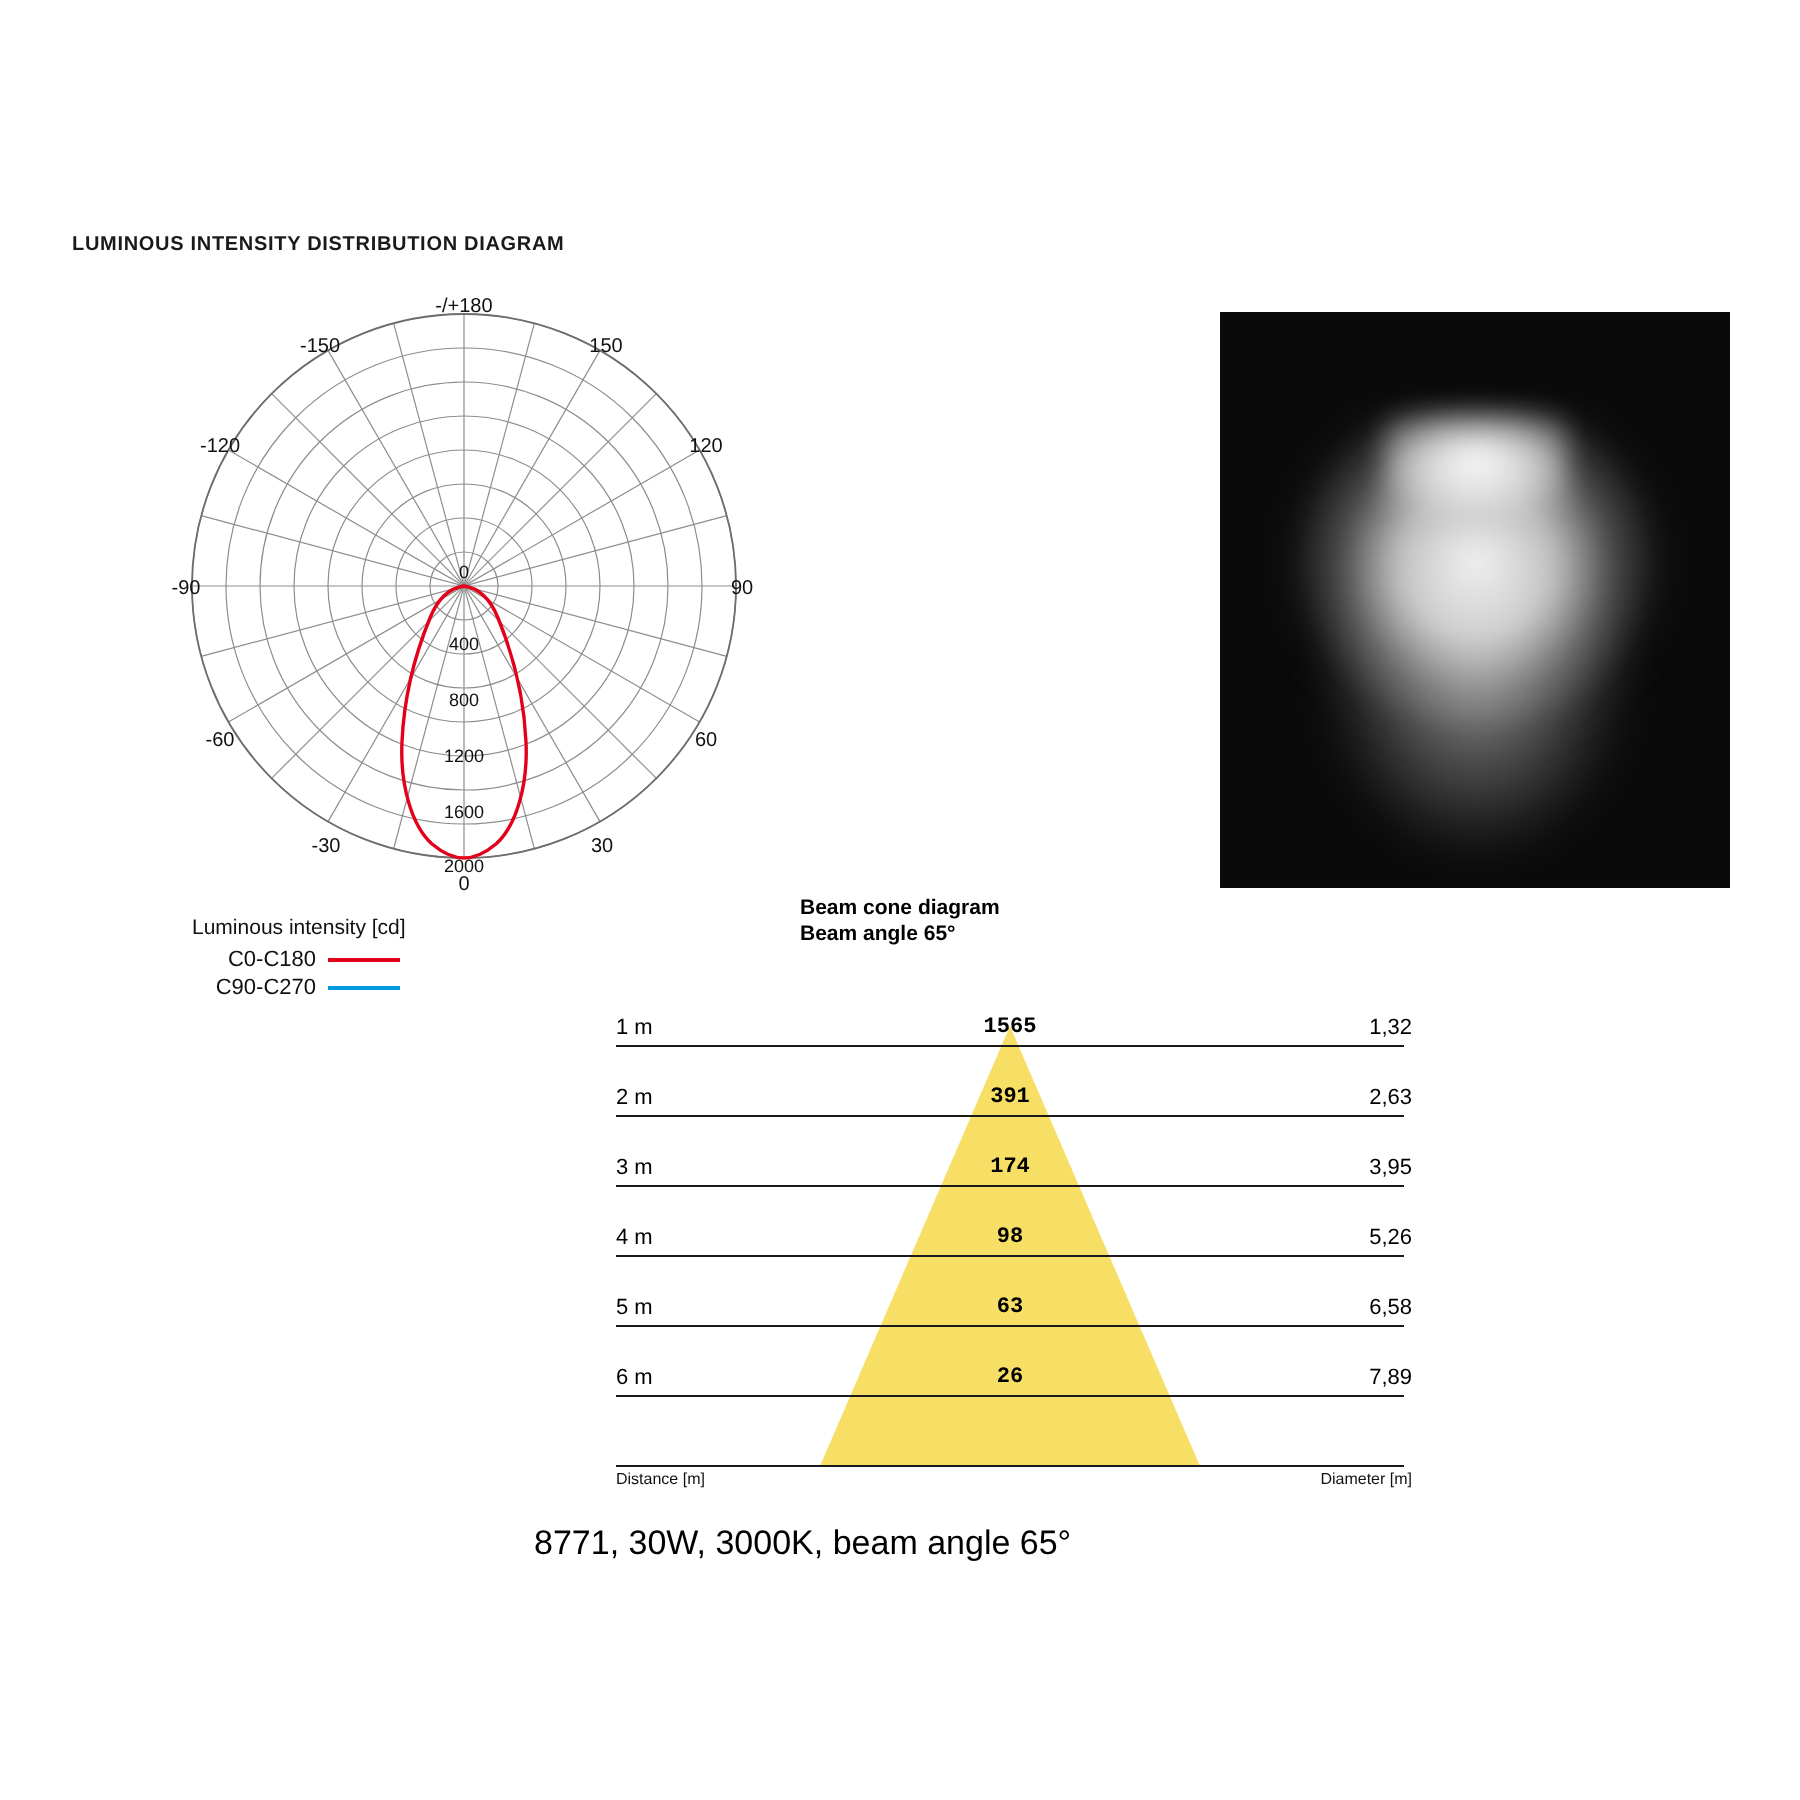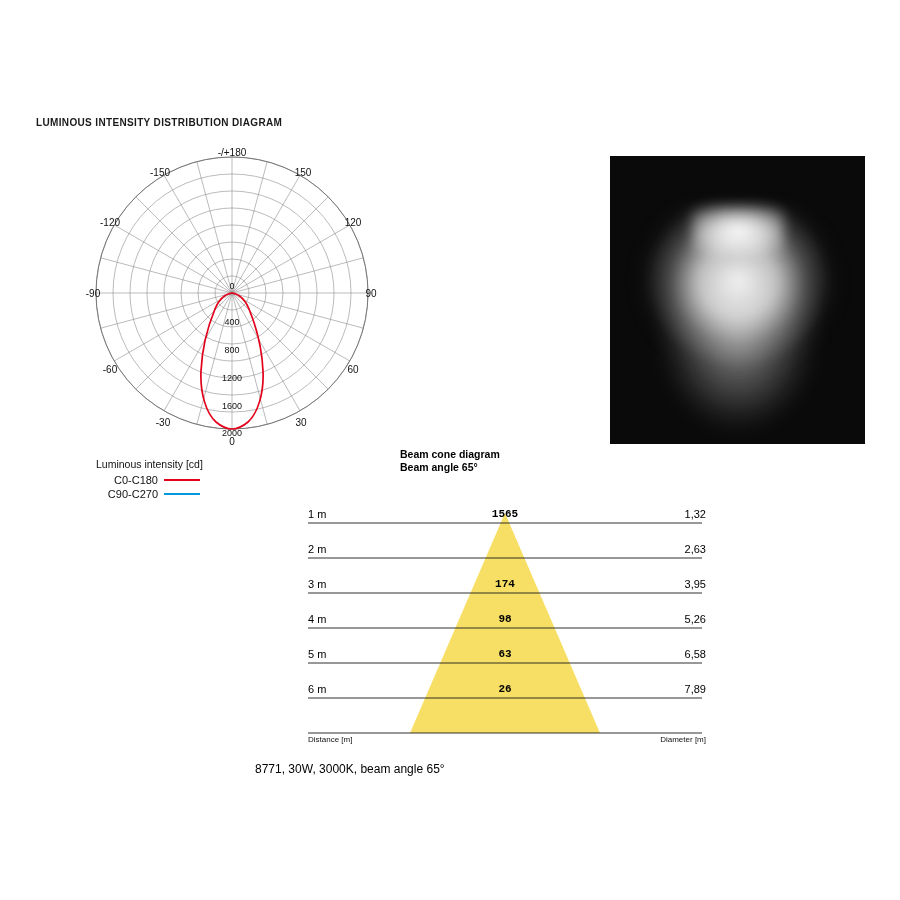--- a/index.html
+++ b/index.html
@@ -171,23 +171,23 @@
     color: #111;
   }
   #cone-axis-labels .al-left { position: absolute; left: 8px; top: 0; }
   #cone-axis-labels .al-mid {
     position: absolute; left: 0; width: 410px; text-align: center; top: 0; line-height: 10px;
   }
   #cone-axis-labels .al-right { position: absolute; right: 4px; top: 0; }
 
   #caption {
     position: absolute;
-    left: 255px;
+    left: 267px;
     top: 762px;
-    font-size: 12px;
+    font-size: 17px;
     color: #000;
   }
 </style>
 </head>
 <body>
 
 <div id="page-title">LUMINOUS INTENSITY DISTRIBUTION DIAGRAM</div>
 
 <div id="polar-wrap">
   <svg id="polar-svg" width="350" height="310" viewBox="0 0 350 310">
@@ -309,20 +309,21 @@
   </svg>
 
   <div id="cone-rows">
     <div class="cone-row" style="top:3px;">
       <span class="dist">1 m</span>
       <span class="lux">1565</span>
       <span class="diam">1,32</span>
     </div>
     <div class="cone-row" style="top:38px;">
       <span class="dist">2 m</span>
+      <span class="lux">391</span>
       <span class="diam">2,63</span>
     </div>
     <div class="cone-row" style="top:73px;">
       <span class="dist">3 m</span>
       <span class="lux">174</span>
       <span class="diam">3,95</span>
     </div>
     <div class="cone-row" style="top:108px;">
       <span class="dist">4 m</span>
       <span class="lux">98</span>

